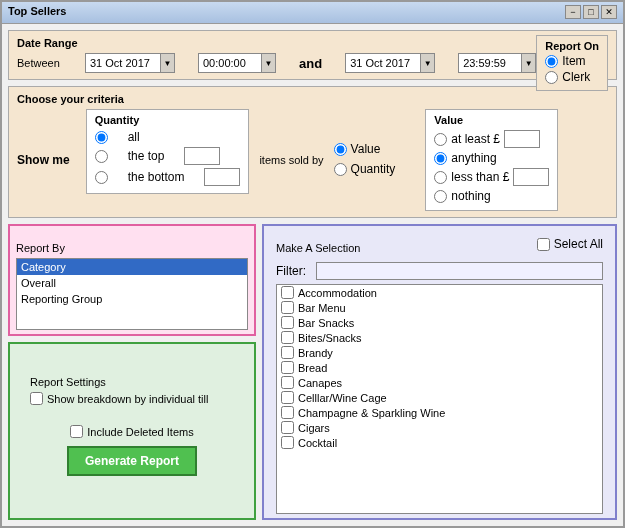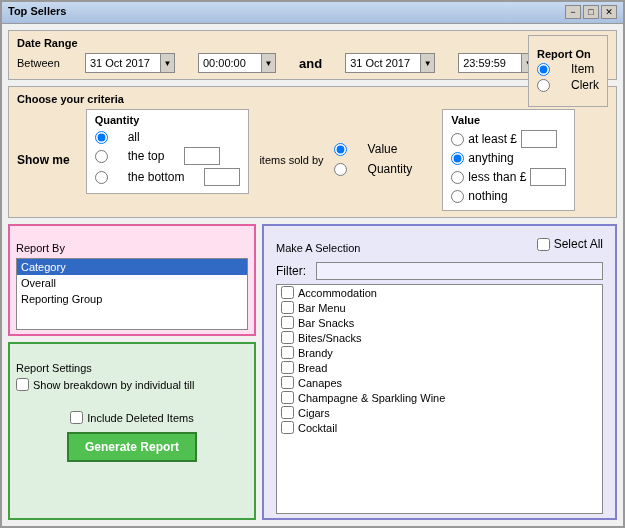--- a/index.html
+++ b/index.html
@@ -107,31 +107,31 @@
     .and-label {
       font-size: 13px;
       font-weight: bold;
     }
     .report-on-box {
       position: absolute;
       right: 8px;
       top: 4px;
       border: 1px solid #aaa;
       background: #f5e6d0;
-      padding: 12px 8px;
+      padding: 4px 8px;
     }
     .report-on-title {
       font-size: 11px;
       font-weight: bold;
       margin-bottom: 2px;
     }
     .radio-row {
       display: flex;
       align-items: center;
-      gap: 21px;
+      gap: 4px;
       margin-bottom: 2px;
     }
     .radio-row input[type=radio] {
       margin: 0;
     }
     .criteria-box {
       background: #f5e6d0;
       border: 1px solid #aaa;
       padding: 6px 8px;
     }
@@ -218,21 +218,21 @@
       gap: 6px;
     }
     .pink-box {
       border: 2px solid #e060a0;
       background: #ffe0f0;
       padding: 4px 6px;
     }
     .green-box {
       border: 2px solid #40a040;
       background: #e0f0e0;
-      padding: 6px;
+      padding: 20px;
       flex: 1;
     }
     .section-title {
       font-size: 11px;
       font-weight: normal;
       margin-bottom: 4px;
       margin-top: 12px;
     }
     .list-box {
       background: white;
@@ -509,20 +509,24 @@
           <div class="sel-item">
               <input type="checkbox" style="">
               <span>Bread</span>
             </div>
           <div class="sel-item">
               <input type="checkbox" style="">
               <span>Canapes</span>
             </div>
           <div class="sel-item">
               <input type="checkbox" style="">
+              <span>Celllar/Wine Cage</span>
+            </div>
+          <div class="sel-item">
+              <input type="checkbox" style="">
               <span>Champagne &amp; Sparkling Wine</span>
             </div>
           <div class="sel-item">
               <input type="checkbox" style="">
               <span>Cigars</span>
             </div>
           <div class="sel-item">
               <input type="checkbox" style="">
               <span>Cocktail</span>
             </div>

